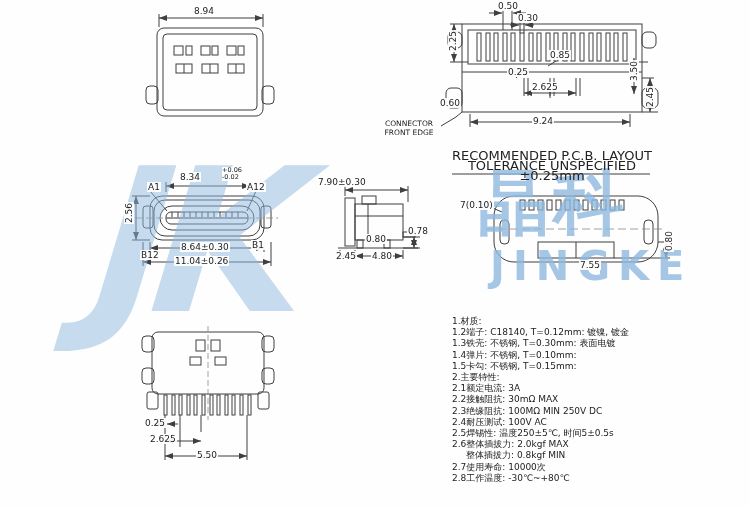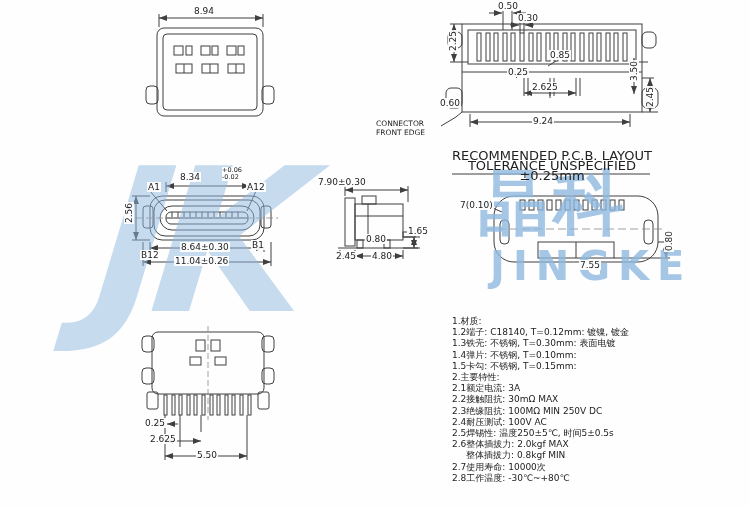--- a/index.html
+++ b/index.html
@@ -9,21 +9,21 @@
   svg.art { position:absolute; left:0; top:0; z-index:1; }
   svg.art line, svg.art rect, svg.art path, svg.art polyline { stroke:#3f3f3f; fill:none; stroke-width:1; }
   svg.art .thin { stroke:#8a8a8a; stroke-width:0.8; }
   .wm { position:absolute; z-index:2; pointer-events:none; font-weight:bold; color:#8fb9e0; }
   .wm-logo { left:98px; top:142px; font-size:200px; font-style:italic; letter-spacing:-18px; line-height:1; opacity:.5; transform:skewX(-6deg); }
   .wm-cn { left:478px; top:166px; font-size:71px; letter-spacing:4px; line-height:1.05; opacity:.8; }
   .wm-en { left:490px; top:246px; font-size:40px; letter-spacing:8px; line-height:1; opacity:.8; }
   .dim { position:absolute; z-index:3; font-size:9px; line-height:10px; color:#222; background:rgba(255,255,255,.93); padding:0 1px; white-space:nowrap; }
   .dim.v { transform:rotate(-90deg); transform-origin:center; }
   .tol { position:absolute; z-index:3; font-size:6.5px; line-height:7px; color:#222; background:rgba(255,255,255,.93);margin-left:15px; }
-  .lbl-front-edge { position:absolute; z-index:3; left:376px; top:120px; width:66px; font-size:7.5px; line-height:8.5px; color:#222; }
+  .lbl-front-edge { position:absolute; z-index:3; left:376px; top:120px; width:66px; text-align:center; font-size:7.5px; line-height:8.5px; color:#222; }
   .pcbnote { position:absolute; z-index:3; left:452px; top:151px; width:200px; text-align:center; font-size:13px; line-height:10px; color:#222; }
   .notes { position:absolute; z-index:3; left:452px; top:316px; font-size:9px; line-height:11.2px; color:#222; white-space:nowrap; }
   .notes .indent { padding-left:14px; }
 </style>
 </head>
 <body>
 
 <div class="canvas">
 
   <svg class="art" width="750" height="506" viewBox="0 0 750 506">
@@ -268,21 +268,21 @@
   <div class="dim" style="left:147px;top:182px">A1</div>
   <div class="dim" style="left:246px;top:182px">A12</div>
   <div class="dim v" style="left:118px;top:208px">2.56</div>
   <div class="dim" style="left:180px;top:242px">8.64±0.30</div>
   <div class="dim" style="left:251px;top:240px">B1</div>
   <div class="dim" style="left:174px;top:256px">11.04±0.26</div>
   <div class="dim" style="left:140px;top:250px">B12</div>
 
   <div class="dim" style="left:317px;top:177px">7.90±0.30</div>
   <div class="dim" style="left:365px;top:234px">0.80</div>
-  <div class="dim" style="left:407px;top:226px">1.65</div>
+  <div class="dim" style="left:407px;top:226px">0.78</div>
   <div class="dim" style="left:335px;top:251px">2.45</div>
   <div class="dim" style="left:371px;top:251px">4.80</div>
 
   <div class="dim" style="left:459px;top:200px">7(0.10)</div>
   <div class="dim" style="left:579px;top:260px">7.55</div>
   <div class="dim v" style="left:658px;top:236px">0.80</div>
 
   <div class="dim" style="left:144px;top:418px">0.25</div>
   <div class="dim" style="left:149px;top:434px">2.625</div>
   <div class="dim" style="left:196px;top:450px">5.50</div>

